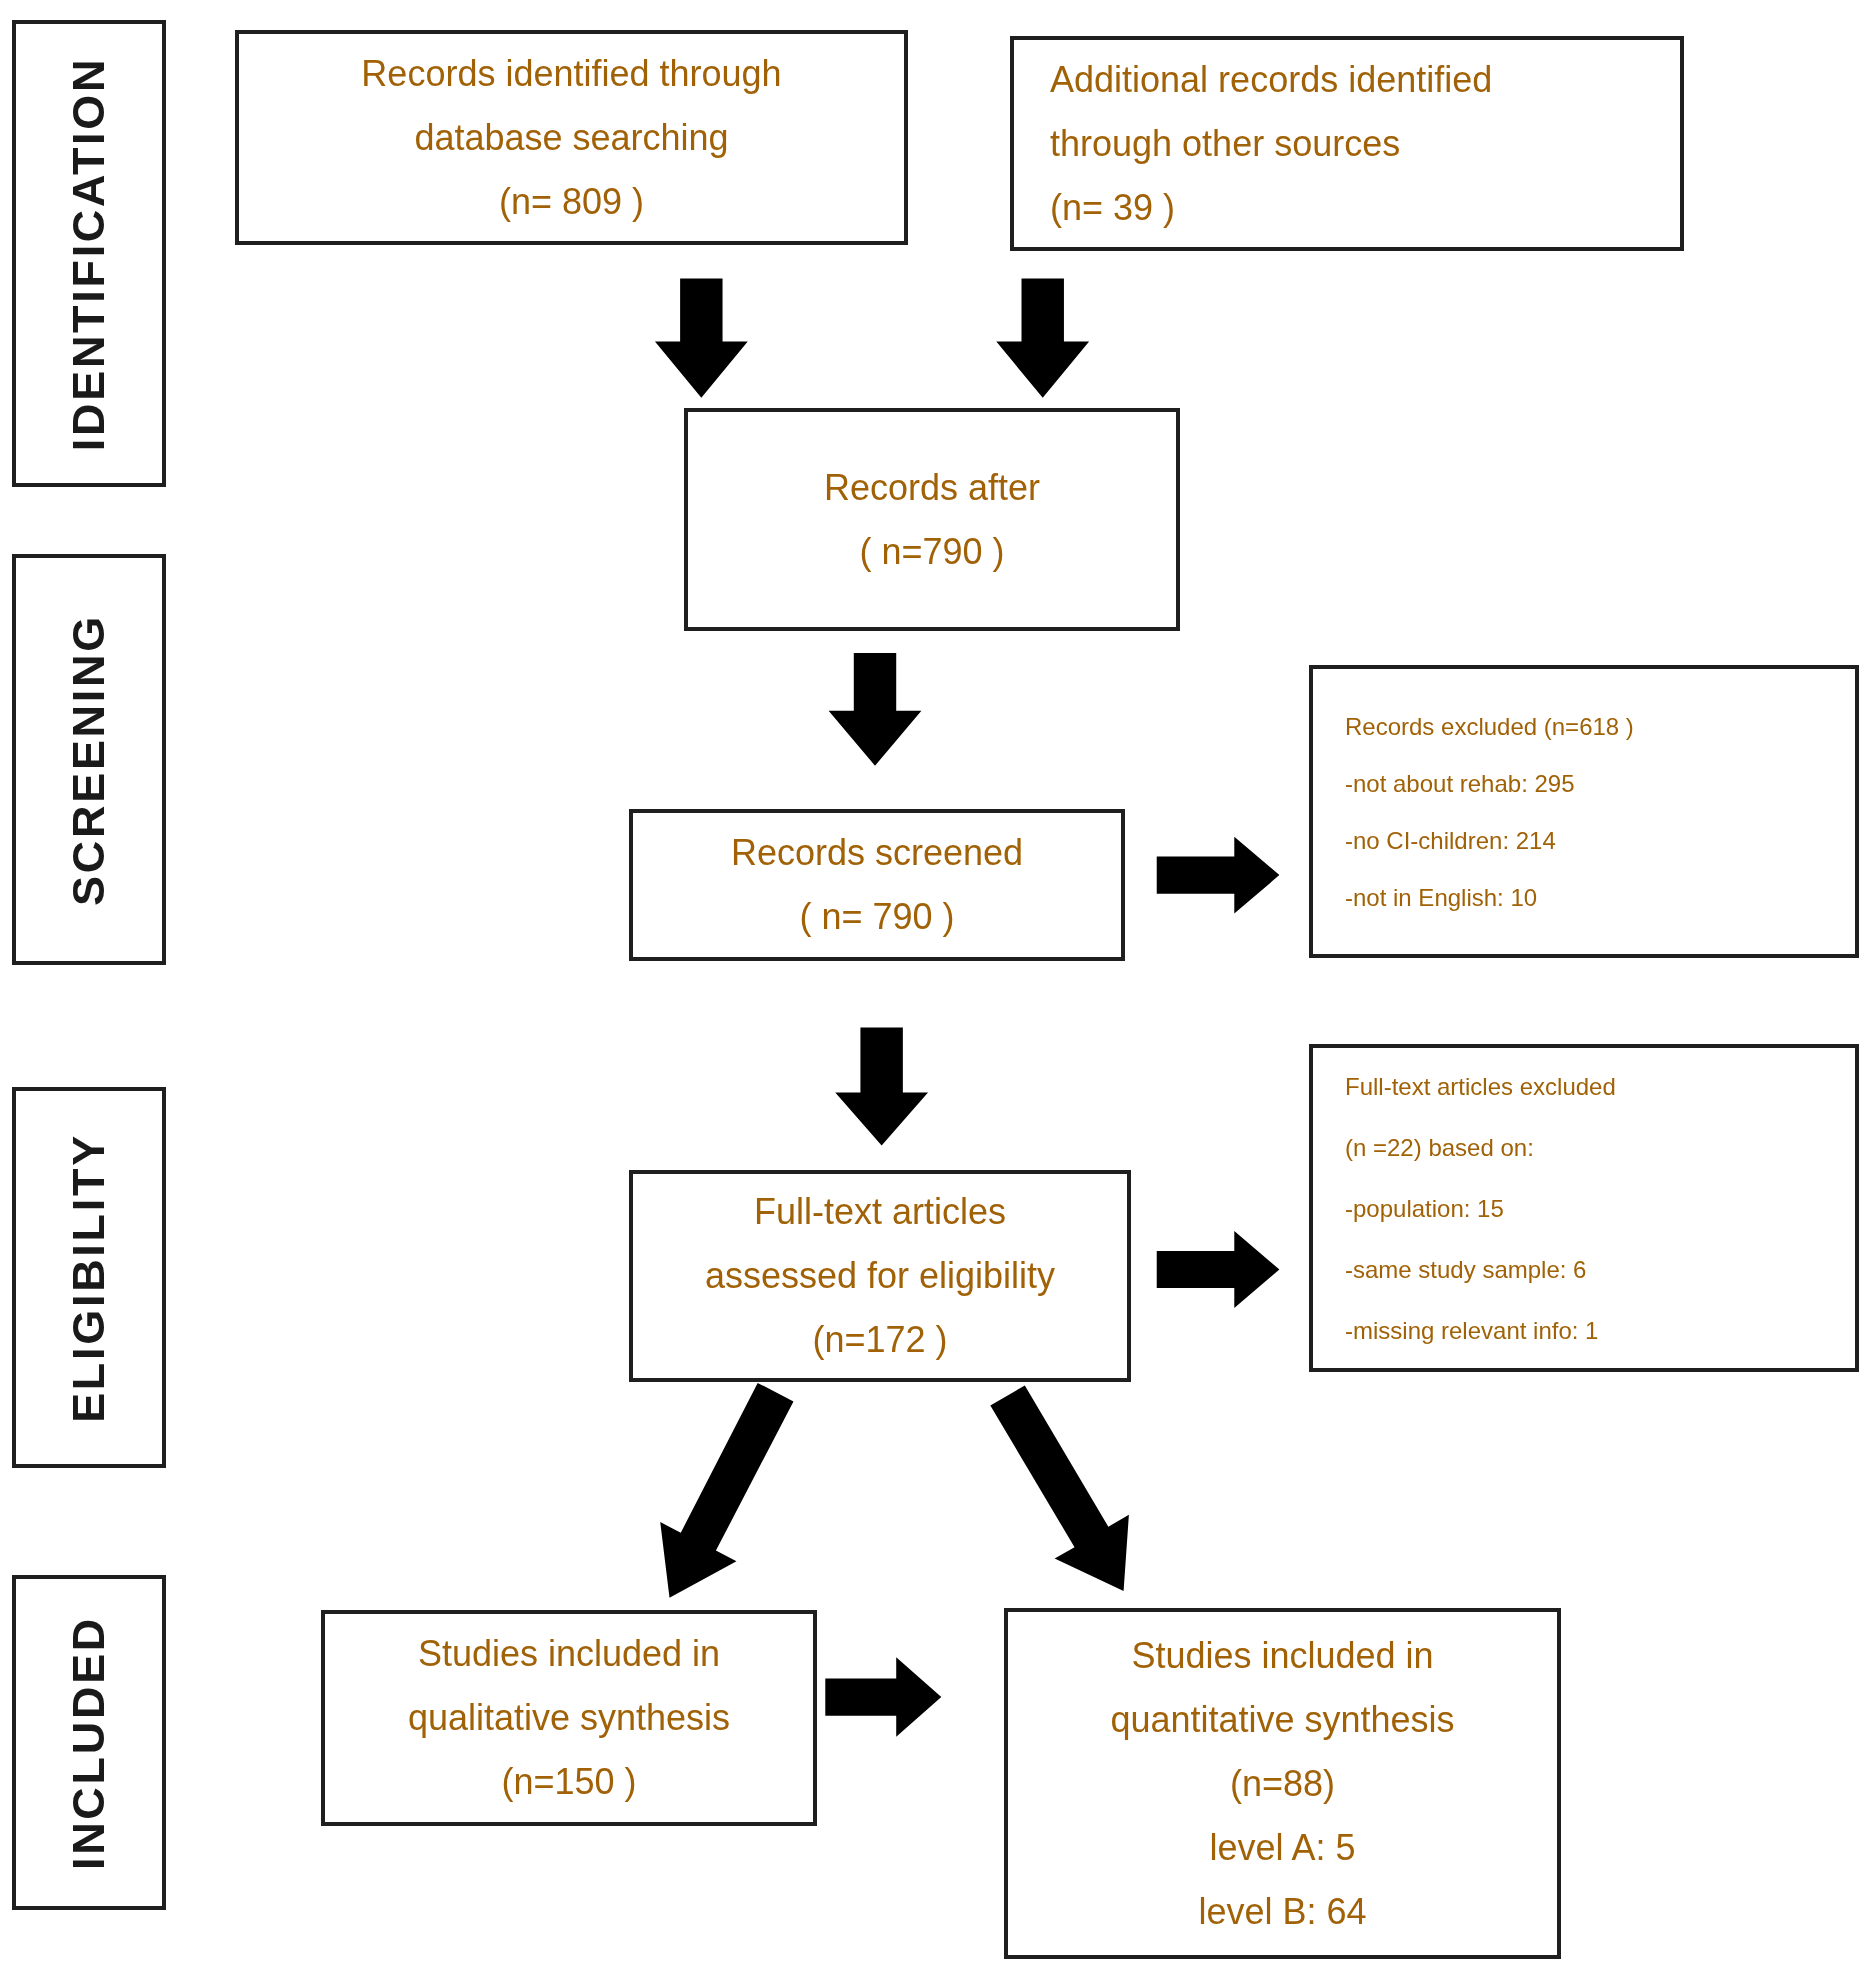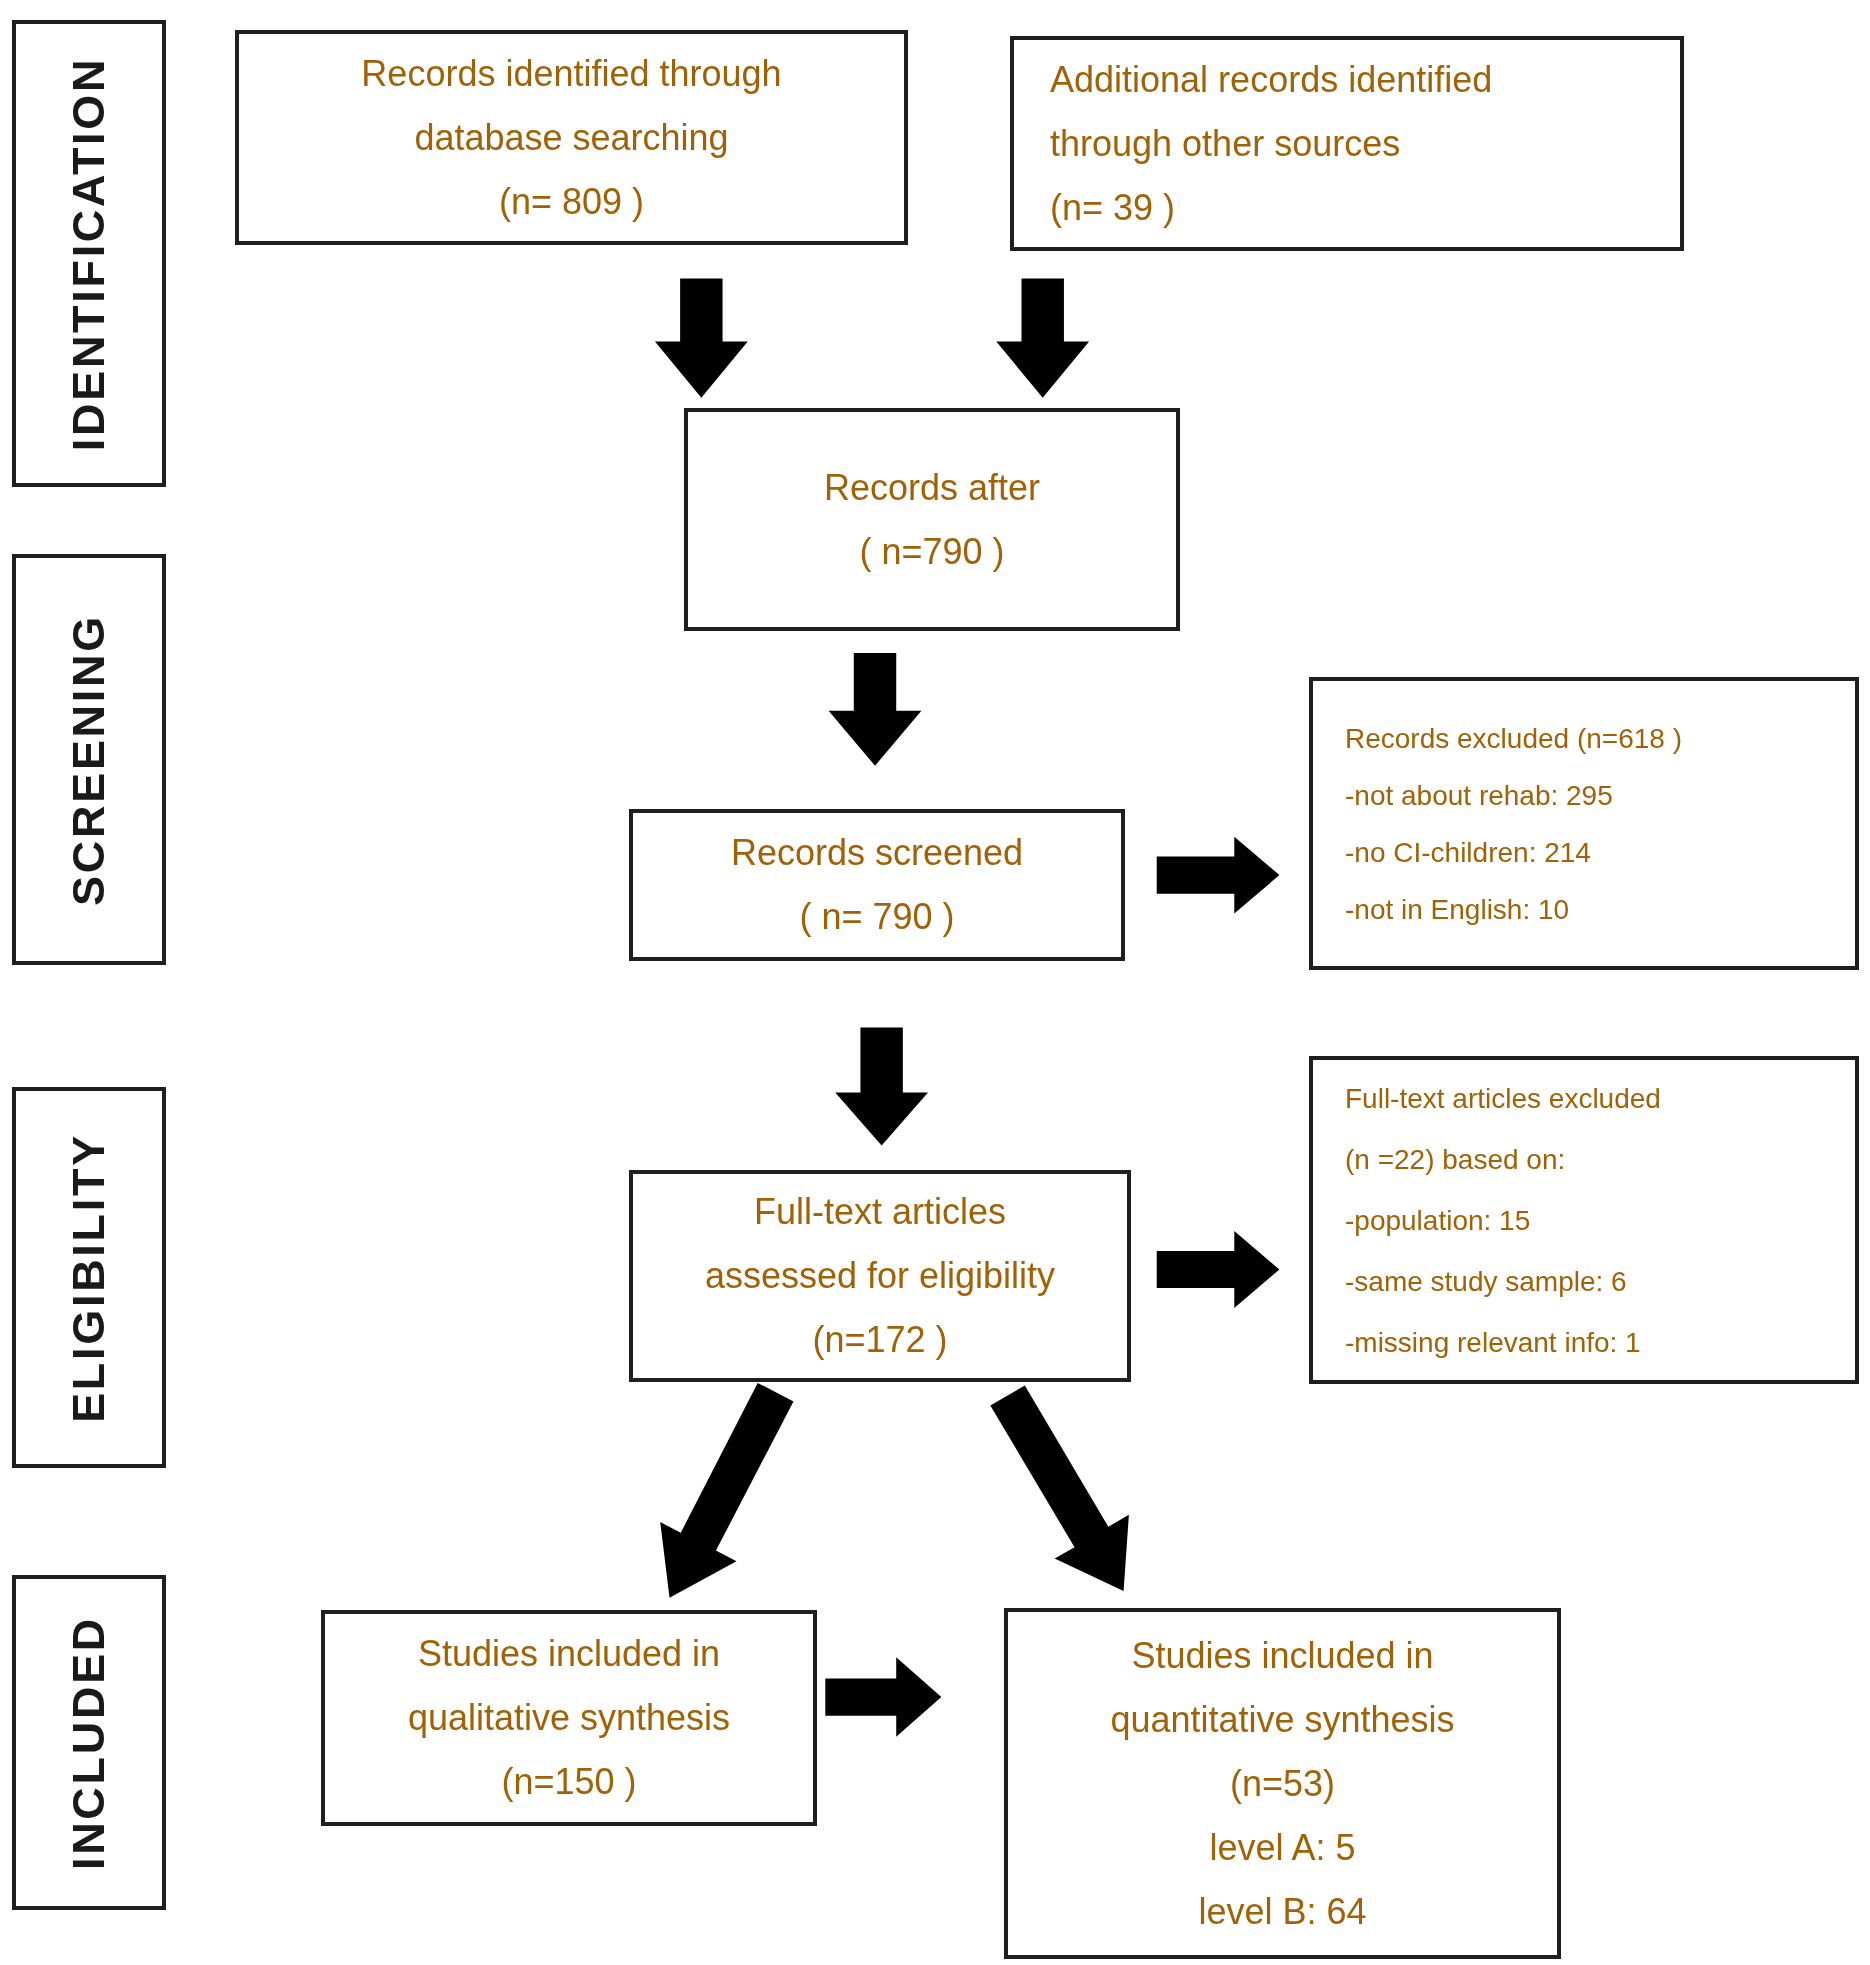--- a/index.html
+++ b/index.html
@@ -18,21 +18,21 @@
     background: #ffffff;
     display: flex;
     flex-direction: column;
     justify-content: center;
     font-size: 36px;
     line-height: 64px;
     color: #a16207;
   }
   .box.center { align-items: center; text-align: center; }
   .box.left   { align-items: flex-start; text-align: left; padding-left: 32px; }
-  .box.small  { font-size: 28px; line-height: 57px; margin-top: 12px; }
+  .box.small  { font-size: 24px; line-height: 57px; }
   .stage {
     position: absolute;
     left: 12px;
     width: 154px;
     box-sizing: border-box;
     border: 4.6px solid #1f1f1f;
     background: #ffffff;
     display: flex;
     align-items: center;
     justify-content: center;
@@ -116,21 +116,21 @@
 
   <div class="box center" style="left:321px; top:1610px; width:496px; height:216px;">
     <span class="line">Studies included in</span>
     <span class="line">qualitative synthesis</span>
     <span class="line">(n=150 )</span>
   </div>
 
   <div class="box center" style="left:1004px; top:1608px; width:557px; height:351px;">
     <span class="line">Studies included in</span>
     <span class="line">quantitative synthesis</span>
-    <span class="line">(n=53)</span>
+    <span class="line">(n=88)</span>
     <span class="line">level A: 5</span>
     <span class="line">level B: 64</span>
   </div>
 
   <svg class="arrows" viewBox="0 0 2821 2964">
     <polygon points="1026,420 1090,420 1090,515 1128,515 1058,600 988,515 1026,515"></polygon>
     <polygon points="1541,420 1605,420 1605,515 1643,515 1573,600 1503,515 1541,515"></polygon>
     <polygon points="1288,985 1352,985 1352,1072 1390,1072 1320,1155 1250,1072 1288,1072"></polygon>
     <polygon points="1745,1292 1862,1292 1862,1262 1930,1320 1862,1378 1862,1348 1745,1348"></polygon>
     <polygon points="1298,1550 1362,1550 1362,1648 1400,1648 1330,1728 1260,1648 1298,1648"></polygon>

